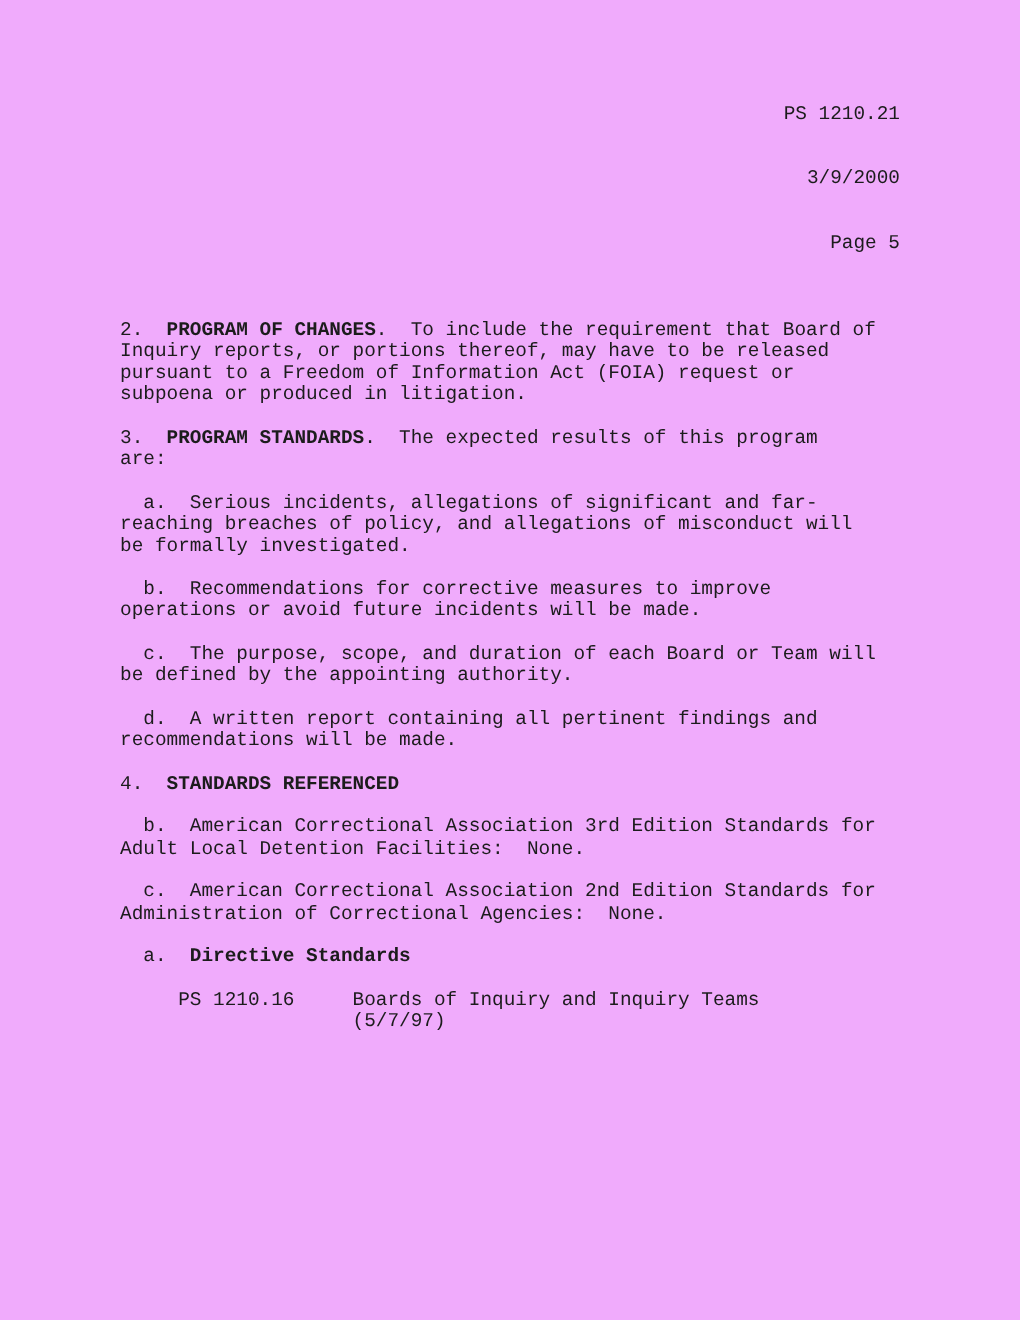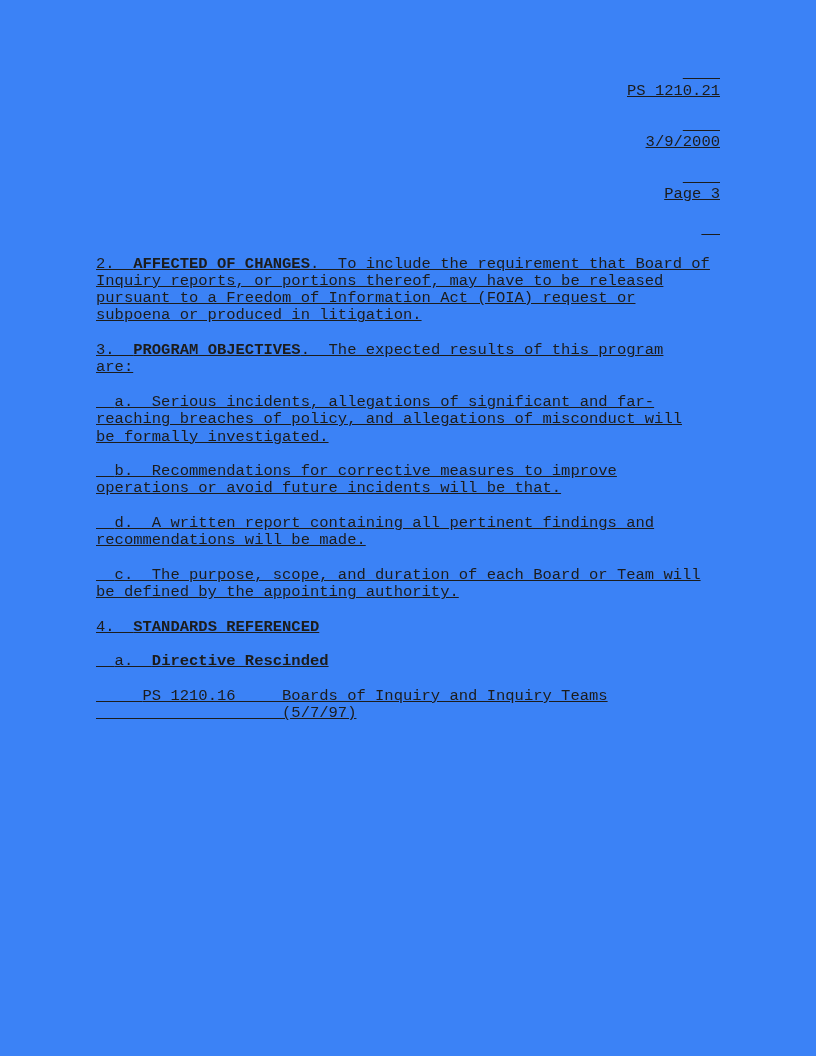--- a/index.html
+++ b/index.html
@@ -23,40 +23,44 @@
   }
   .doc-body .para {
     white-space: pre-wrap;
     margin-top: 17.3px;
   }
   .bold { font-weight: bold; }
 </style>
 </head>
 <body>
 
-<div class="page" style="background: #3b82f6; color: rgb(28, 28, 28); text-decoration: underline;">
+<div class="page" style="background: #f0abfc; color: rgb(28, 28, 28);">
   <header class="page-header">
     <div>PS 1210.21</div>
     <div>3/9/2000</div>
-    <div>Page 3</div>
+    <div>Page 5</div>
   </header>
   <main class="doc-body">
-      <p class="para"><span>2.  </span><span class="bold">AFFECTED OF CHANGES</span><span>.  To include the requirement that Board of
+      <p class="para"><span>2.  </span><span class="bold">PROGRAM OF CHANGES</span><span>.  To include the requirement that Board of
 Inquiry reports, or portions thereof, may have to be released
 pursuant to a Freedom of Information Act (FOIA) request or
 subpoena or produced in litigation.</span></p>
-      <p class="para"><span>3.  </span><span class="bold">PROGRAM OBJECTIVES</span><span>.  The expected results of this program
+      <p class="para"><span>3.  </span><span class="bold">PROGRAM STANDARDS</span><span>.  The expected results of this program
 are:</span></p>
       <p class="para"><span>  a.  Serious incidents, allegations of significant and far-
 reaching breaches of policy, and allegations of misconduct will
 be formally investigated.</span></p>
       <p class="para"><span>  b.  Recommendations for corrective measures to improve
-operations or avoid future incidents will be that.</span></p>
+operations or avoid future incidents will be made.</span></p>
+      <p class="para"><span>  c.  The purpose, scope, and duration of each Board or Team will
+be defined by the appointing authority.</span></p>
       <p class="para"><span>  d.  A written report containing all pertinent findings and
 recommendations will be made.</span></p>
-      <p class="para"><span>  c.  The purpose, scope, and duration of each Board or Team will
-be defined by the appointing authority.</span></p>
       <p class="para"><span>4.  </span><span class="bold">STANDARDS REFERENCED</span></p>
-      <p class="para"><span>  a.  </span><span class="bold">Directive Rescinded</span></p>
+      <p class="para"><span>  b.  American Correctional Association 3rd Edition Standards for
+Adult Local Detention Facilities:  None.</span></p>
+      <p class="para"><span>  c.  American Correctional Association 2nd Edition Standards for
+Administration of Correctional Agencies:  None.</span></p>
+      <p class="para"><span>  a.  </span><span class="bold">Directive Standards</span></p>
       <p class="para"><span>     PS 1210.16     Boards of Inquiry and Inquiry Teams
                     (5/7/97)</span></p>
     </main>
 </div>
 
 </body></html>

